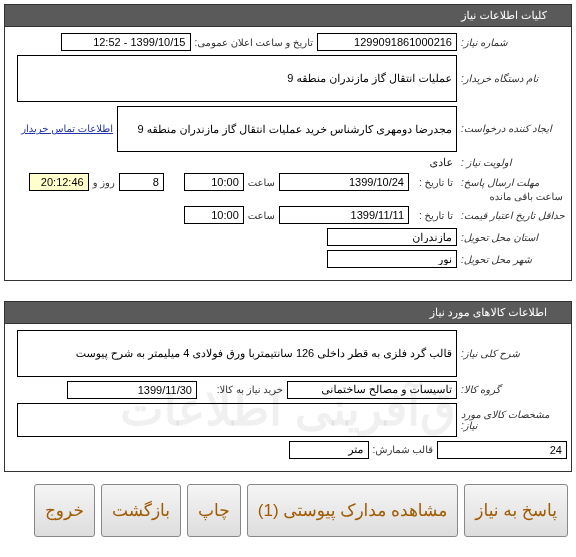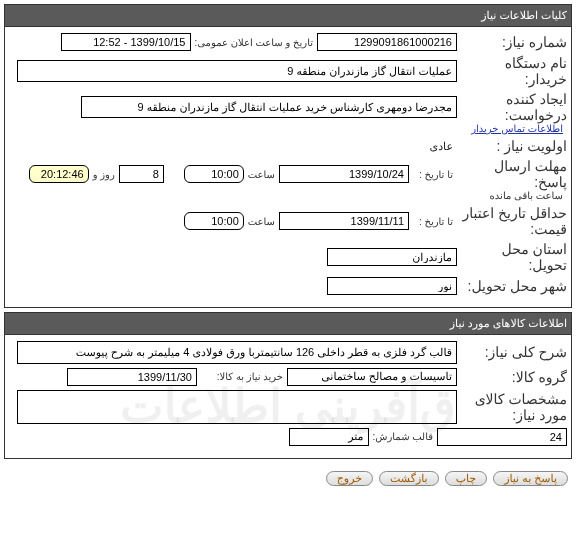--- a/index.html
+++ b/index.html
@@ -7,41 +7,42 @@
   font-family: Tahoma, Arial, sans-serif;
   font-size: 11px;
   background: #fff;
   direction: rtl;
   width: 576px;
   padding: 4px;
 }
 .section-header {
   background: #5a5a5a;
   color: #fff;
-  padding: 4px 4px;
+  padding: 4px 24px;
   font-size: 11px;
   border: 1px solid #333;
 }
 .form-section {
   border: 1px solid #333;
   border-top: none;
   padding: 6px 4px 8px 4px;
 }
 .row {
   display: flex;
   align-items: center;
   margin-bottom: 4px;
   flex-wrap: wrap;
 }
 .label {
   width: 110px;
-  text-align: right;
+  text-align: left;
   padding-left: 4px;
-  font-size: 14px;
+  font-size: 10px;
   color: #333;
+  font-style: italic;
 }
 .label-sm { width: auto; padding: 0 4px; font-size: 10px; color:#333;}
 .field {
   background: #fff;
   border: 1px solid #000;
   padding: 2px 4px;
   font-size: 11px;
   min-height: 18px;
   display: flex;
   align-items: center;
@@ -49,47 +50,47 @@
 .field input, .field textarea {
   border: none;
   outline: none;
   width: 100%;
   font-family: inherit;
   font-size: inherit;
   background: transparent;
 }
 .w-130 { width: 130px; }
 .w-140 { width: 140px; }
-.w-60  { width: 60px; border-radius: 6px; }
+.w-60  { width: 60px; }
 .w-45  { width: 45px; }
 .w-80  { width: 80px; }
 .textarea-field {
   background:#fff;
   border:1px solid #000;
-  padding:2px 4px;
+  padding:14px 4px;
   font-size:11px;
   width: 440px;
   min-height: 16px;
   line-height: 1.5;
 }
 .textarea-field.h2 { min-height: 34px; }
 .static-val { font-size: 11px; padding: 0 4px; color:#222;}
 .buttons {
   display: flex;
   gap: 6px;
   justify-content: flex-start;
   margin-top: 8px;
   padding: 4px;
 }
 .btn {
   background: linear-gradient(#f5f5f5,#ddd);
   border: 1px solid #888;
-  border-radius: 9px;
-  padding: 0 10px;
-  font-size: 11px;
+  border-radius: 3px;
+  padding: 15px 10px;
+  font-size: 17px;
   font-family: inherit;
   cursor: pointer;
   color: #a05a00;
 }
 .watermark {
   position: absolute;
   left: 50%; top: 58%;
   transform: translate(-50%,-50%);
   font-size: 46px;
   color: rgba(0,0,0,0.06);
@@ -117,21 +118,21 @@
       </div>
   </div>
 
   <div class="row">
     <div class="label">نام دستگاه خریدار:</div>
     <div class="textarea-field">عملیات انتقال گاز مازندران منطقه 9</div>
   </div>
 
   <div class="row">
     <div class="label">ایجاد کننده درخواست:</div>
-    <div class="textarea-field" style="width:376px">مجدرضا دومهری کارشناس خرید عملیات انتقال گاز مازندران منطقه 9</div>
+    <div class="textarea-field" style="width:340px">مجدرضا دومهری کارشناس خرید عملیات انتقال گاز مازندران منطقه 9</div>
     <a href="#" class="label-sm" style="color:#2233aa;text-decoration:underline">اطلاعات تماس خریدار</a>
   </div>
 
   <div class="row">
     <div class="label">اولویت نیاز :</div>
     <div class="static-val">عادی</div>
   </div>
 
   <div class="row">
     <div class="label">مهلت ارسال پاسخ:</div>
@@ -172,21 +173,21 @@
   </div>
 
   <div class="row">
     <div class="label">شهر محل تحویل:</div>
     <div class="field w-130">
         <input value="نور" style="">
       </div>
   </div>
 </div>
 
-<div class="section-header" style="margin-top:4px">اطلاعات کالاهای مورد نیاز</div>
+<div class="section-header" style="margin-top:20px">اطلاعات کالاهای مورد نیاز</div>
 <div class="form-section rel">
   <div class="watermark">ق‌آفرینی اطلاعات</div>
 
   <div class="row">
     <div class="label">شرح کلی نیاز:</div>
     <div class="textarea-field">قالب گرد فلزی به قطر داخلی 126 سانتیمتربا ورق فولادی 4 میلیمتر به شرح پیوست</div>
   </div>
 
   <div class="row">
     <div class="label">گروه کالا:</div>
@@ -211,16 +212,17 @@
     <div class="label-sm">قالب شمارش:</div>
     <div class="field w-80">
         <input value="متر" style="">
       </div>
   </div>
 
 </div>
 
 <div class="buttons">
   <button class="btn">پاسخ به نیاز</button>
+  <button class="btn">مشاهده مدارک پیوستی  (1)</button>
   <button class="btn">چاپ</button>
   <button class="btn">بازگشت</button>
   <button class="btn">خروج</button>
 </div>
 
 </body></html>

